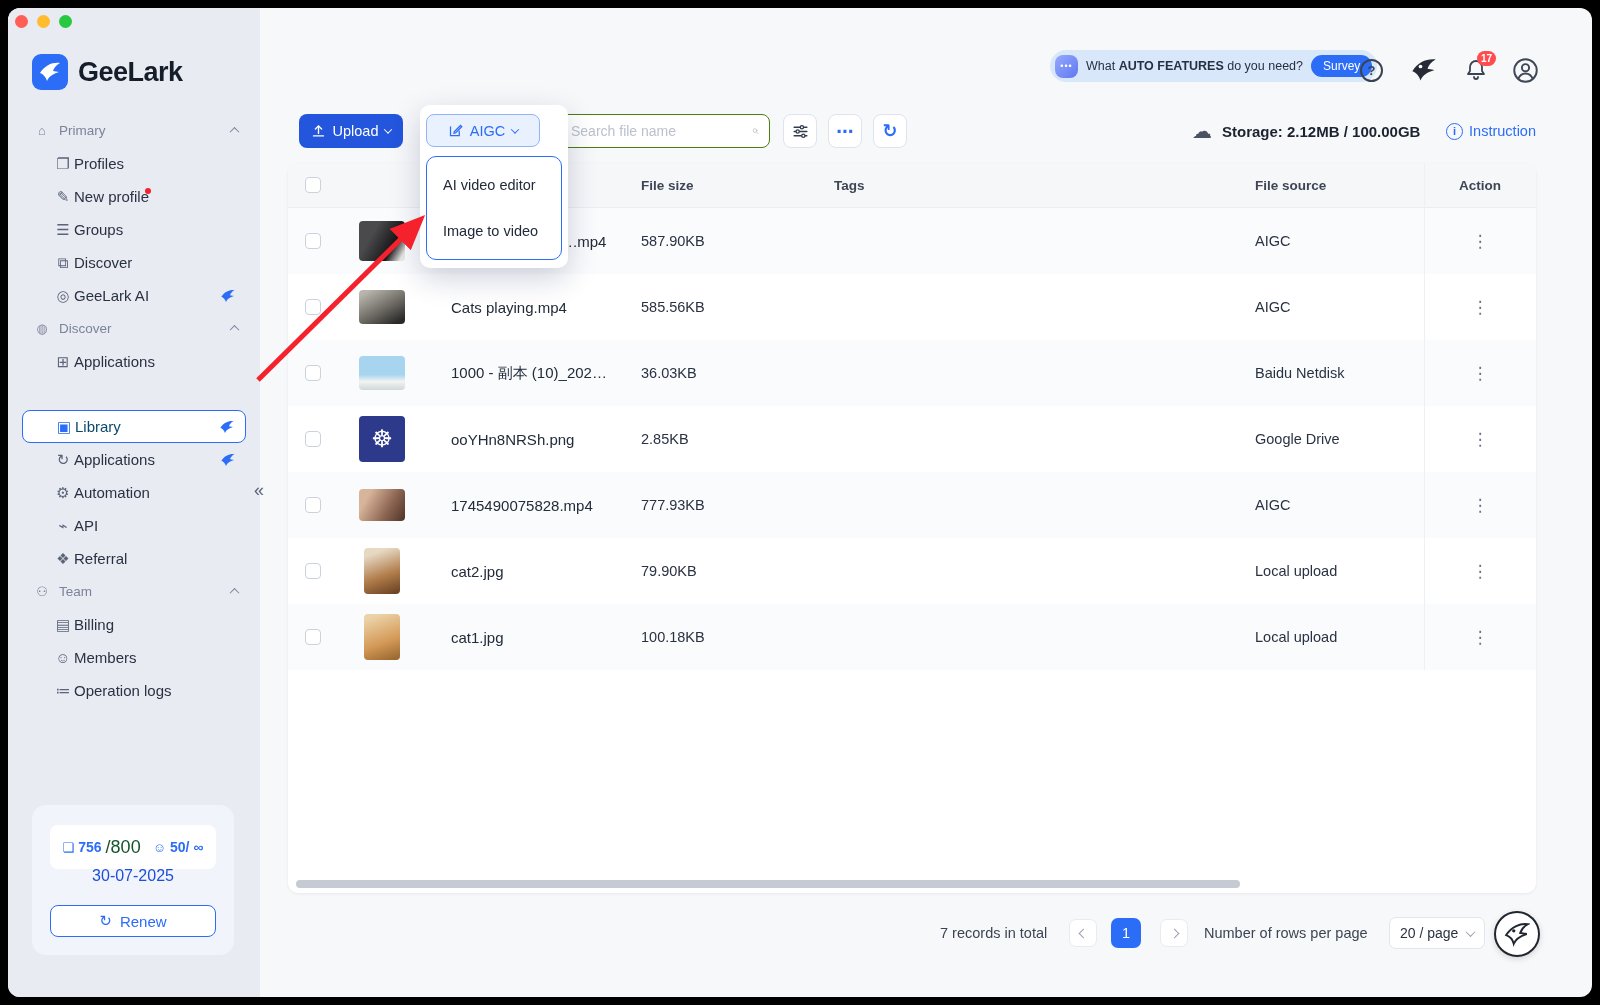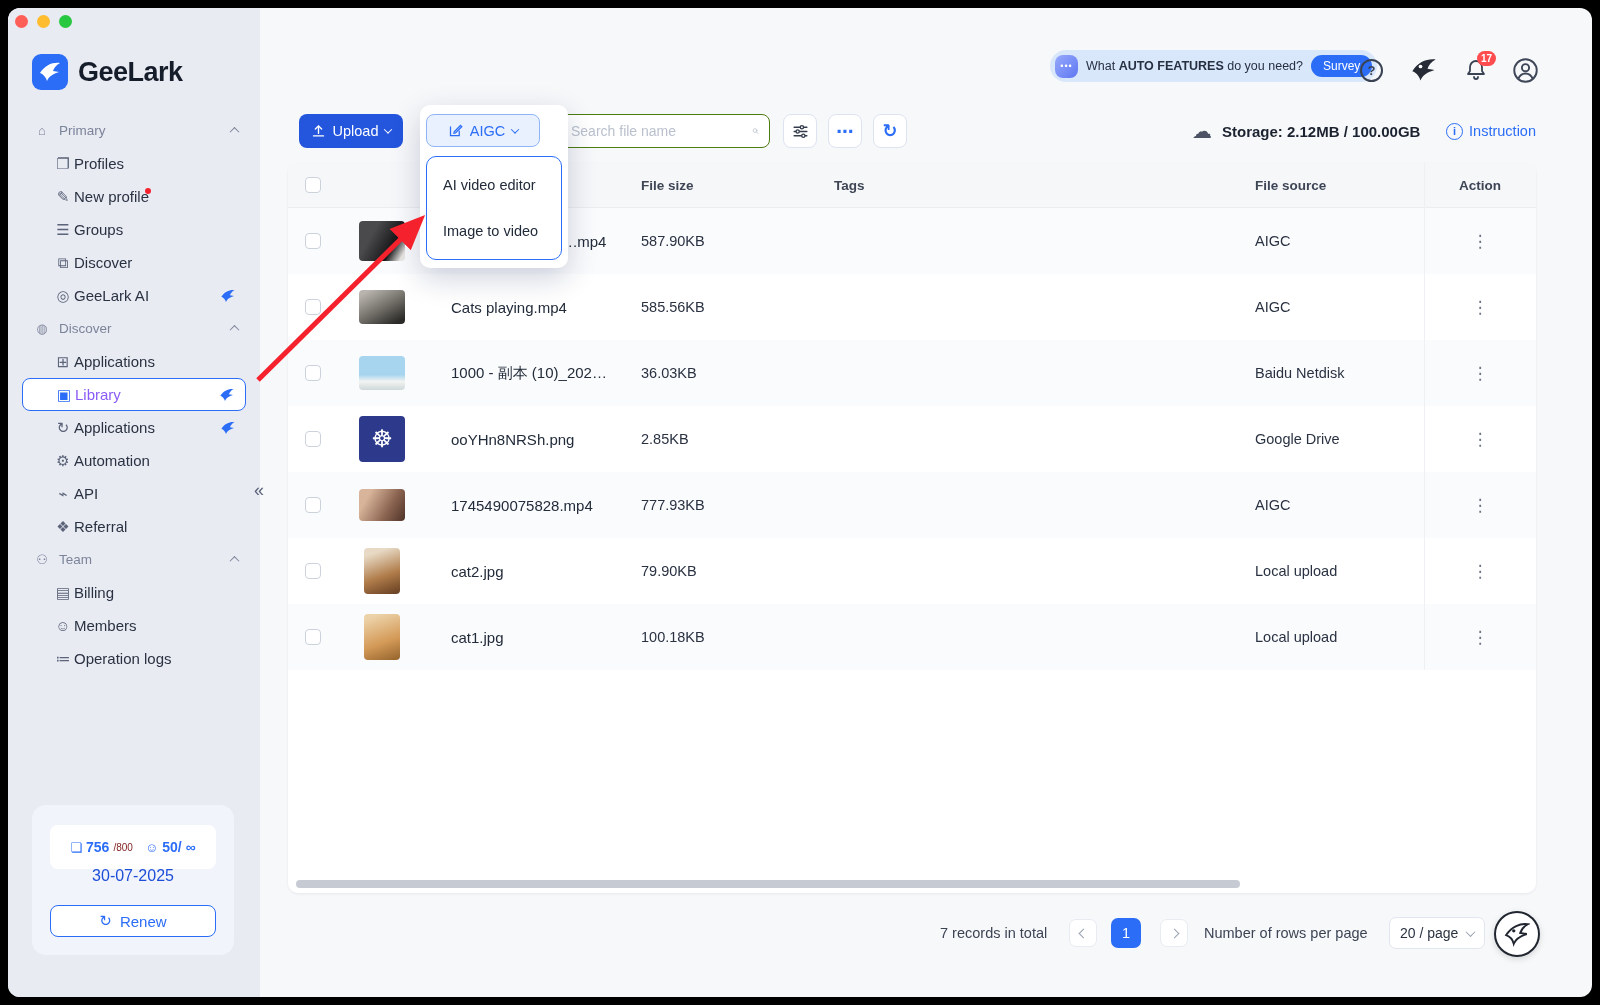--- a/index.html
+++ b/index.html
@@ -11,34 +11,34 @@
   .sidebar { position:absolute; left:0; top:0; width:252px; height:100%; background:#e9ebf3; }
   .tl { position:absolute; top:7px; width:13px; height:13px; border-radius:50%; }
   .tl.red{ left:7px; background:#ff5f57;} .tl.yellow{ left:29px; background:#febc2e;} .tl.green{ left:51px; background:#28c840;}
   .logo { position:absolute; left:24px; top:46px; display:flex; align-items:center; gap:10px; }
   .logo-mark { width:36px; height:36px; border-radius:9px; background:#2b6df6; display:flex; align-items:center; justify-content:center; }
   .logo-text { font-size:27px; font-weight:800; color:#161d2a; letter-spacing:-0.5px; }
   .nav { position:absolute; left:14px; right:14px; top:106px; }
   .nav-section { height:33px; display:flex; align-items:center; gap:9px; padding:0 8px 0 12px; color:#7c849a; font-size:13.5px; }
   .nav-section .sec-label { flex:1; }
   .nav-item { height:33px; display:flex; align-items:center; gap:2px; padding:0 10px 0 32px; font-size:15px; color:#2a3242; border-radius:8px; cursor:pointer; }
-  .nav-item.selected { background:#fff; border:1.5px solid #2b6df6; color:#8b5cf6; }
+  .nav-item.selected { background:#fff; border:1.5px solid #2b6df6; color:#0c4a6e;margin-top:32px; }
   .nav-item.selected .ni-icon { color:#2b6df6; }
   .ni-icon { width:18px; font-size:15px; color:#5b6479; text-align:center; font-style:normal; }
   .sec-icon { width:16px; font-size:13px; text-align:center; font-style:normal; }
   .red-dot { width:6px; height:6px; border-radius:50%; background:#f5222d; align-self:flex-start; margin:8px 0 0 -6px; }
   .bird-badge { margin-left:auto; display:flex; }
   .cv { display:inline-block; width:7px; height:7px; border-right:1.8px solid currentColor; border-bottom:1.8px solid currentColor; }
   .cv.up { transform:rotate(-135deg) translate(-1px,-1px); }
   .cv.down { transform:rotate(45deg) translate(-1px,-1px); }
   .collapse-btn { position:absolute; right:-4px; top:472px; color:#5b6478; font-size:18px; cursor:pointer; z-index:5; }
   .plan { position:absolute; left:24px; top:797px; width:202px; height:150px; background:#f1f4fb; border-radius:14px; }
   .plan-stats { position:absolute; left:18px; right:18px; top:20px; height:44px; background:#fff; border-radius:8px; display:flex; align-items:center; justify-content:center; gap:12px; font-size:14px; }
   .stat { display:flex; align-items:center; gap:4px; }
-  .blue { color:#2b6df6; font-weight:700; } .graytxt { color:#7f1d1d; font-weight:400; font-size:10px; }
+  .blue { color:#2b6df6; font-weight:700; } .graytxt { color:#14532d; font-weight:400; font-size:18px; }
   .stat-ic { color:#2b6df6; font-size:13px; font-style:normal; }
   .plan-date { position:absolute; top:62px; width:100%; text-align:center; color:#1d4ed8; font-size:16px; }
   .renew { position:absolute; left:18px; right:18px; bottom:18px; height:32px; border:1.5px solid #2b6df6; border-radius:8px; background:#fff; color:#2b6df6; display:flex; align-items:center; justify-content:center; gap:8px; font-size:15px; cursor:pointer; }
 
   
   .main { position:absolute; left:252px; top:0; width:1332px; height:100%; }
 
   
   .survey { position:absolute; left:790px; top:42px; height:32px; background:#d9e7fb; border-radius:16px; display:flex; align-items:center; gap:8px; padding:0 5px; }
   .chat-ic { width:23px; height:23px; border-radius:8px; background:linear-gradient(135deg,#96a9fb,#5f77f3); color:#fff; font-size:9px; display:flex; align-items:center; justify-content:center; letter-spacing:1px; }

